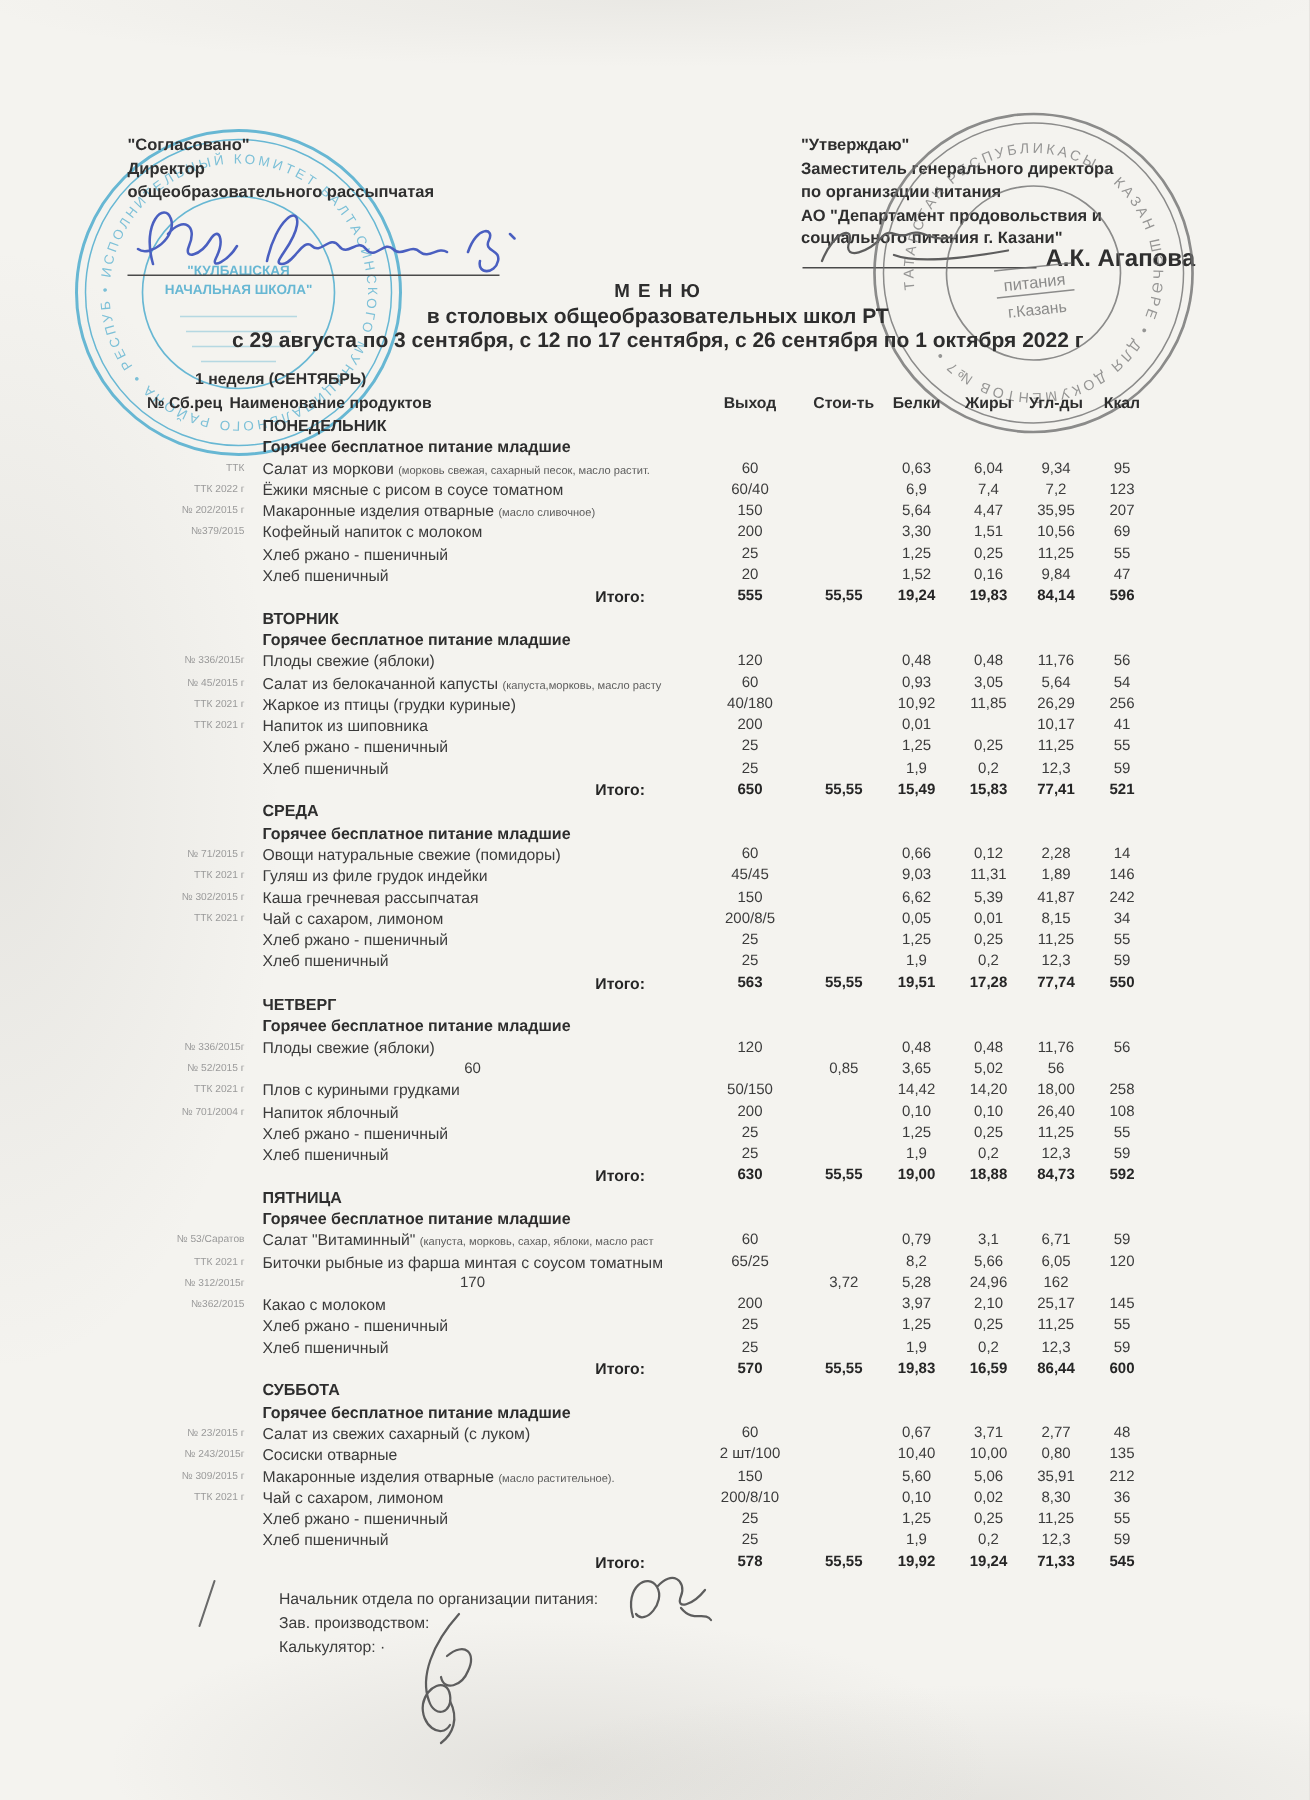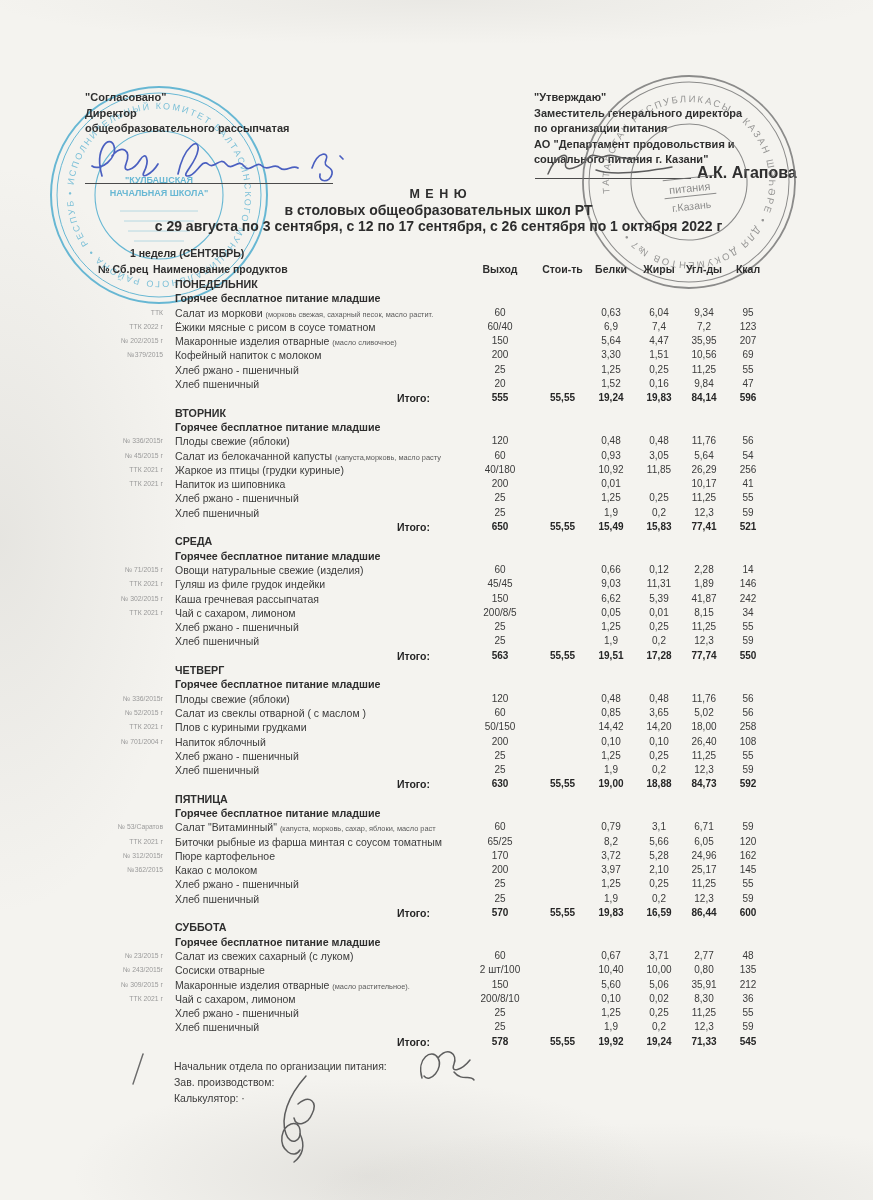--- a/index.html
+++ b/index.html
@@ -31,21 +31,21 @@
   .c-code{text-align:right;padding-right:7px;font-size:6.8px;color:#9a9a9a;white-space:nowrap;}
   .header-row .c-code{font-size:10.5px;color:#2e2e2e;padding-right:0;text-align:left;}
   .c-name{padding-left:5px;white-space:nowrap;font-size:10.5px;}
   .c-num{text-align:center;white-space:nowrap;}
   .day-title,.day-subtitle{padding-left:77px;font-weight:bold;font-size:10.7px;color:#2e2e2e;height:14.3px;line-height:14.3px;}
   .note{font-size:7.4px;color:#5a5a5a;}
   .total-row{font-weight:bold;color:#262626;}
   .total-row .c-name{text-align:right;padding-right:30px;}
   
   .stamp,.sig{pointer-events:none;}
-  .footer{left:174px;top:1058px;font-size:10.5px;line-height:16px;color:#3b3b3b;white-space:nowrap;}
+  .footer{left:186px;top:1058px;font-size:10.5px;line-height:16px;color:#3b3b3b;white-space:nowrap;}
 </style>
 </head>
 <body>
 
 <div class="page">
 
   <svg class="stamp abs" style="left:42px;top:75px;opacity:.8;" width="235" height="240" viewBox="0 0 235 240">
     <g fill="none" stroke="#45a9cd">
       <circle cx="117" cy="120" r="108" stroke-width="2"></circle>
       <circle cx="117" cy="120" r="102" stroke-width="1"></circle>
@@ -296,21 +296,21 @@
         <span class="c-num">521</span>
       </div>
     </div>
 
     <div class="day-block">
       <div class="day-title">СРЕДА</div>
       <div class="day-subtitle">Горячее бесплатное питание младшие</div>
       <div>
     <div class="trow item-row">
       <span class="c-code">№ 71/2015 г</span>
-      <span class="c-name"><span>Овощи натуральные свежие (изделия)</span> <span class="note"></span></span>
+      <span class="c-name"><span>Овощи натуральные свежие (помидоры)</span> <span class="note"></span></span>
       <span class="c-num">60</span>
       <span class="c-num"></span>
       <span class="c-num">0,66</span>
       <span class="c-num">0,12</span>
       <span class="c-num">2,28</span>
       <span class="c-num">14</span>
     </div>
 
     <div class="trow item-row">
       <span class="c-code">ТТК 2021 г</span>
@@ -389,21 +389,20 @@
       <span class="c-num">120</span>
       <span class="c-num"></span>
       <span class="c-num">0,48</span>
       <span class="c-num">0,48</span>
       <span class="c-num">11,76</span>
       <span class="c-num">56</span>
     </div>
 
     <div class="trow item-row">
       <span class="c-code">№ 52/2015 г</span>
-      <span class="c-name"><span>Салат из свеклы отварной ( с маслом )</span> <span class="note"></span></span>
       <span class="c-num">60</span>
       <span class="c-num"></span>
       <span class="c-num">0,85</span>
       <span class="c-num">3,65</span>
       <span class="c-num">5,02</span>
       <span class="c-num">56</span>
     </div>
 
     <div class="trow item-row">
       <span class="c-code">ТТК 2021 г</span>
@@ -482,21 +481,20 @@
       <span class="c-num">65/25</span>
       <span class="c-num"></span>
       <span class="c-num">8,2</span>
       <span class="c-num">5,66</span>
       <span class="c-num">6,05</span>
       <span class="c-num">120</span>
     </div>
 
     <div class="trow item-row">
       <span class="c-code">№ 312/2015г</span>
-      <span class="c-name"><span>Пюре картофельное</span> <span class="note"></span></span>
       <span class="c-num">170</span>
       <span class="c-num"></span>
       <span class="c-num">3,72</span>
       <span class="c-num">5,28</span>
       <span class="c-num">24,96</span>
       <span class="c-num">162</span>
     </div>
 
     <div class="trow item-row">
       <span class="c-code">№362/2015</span>

